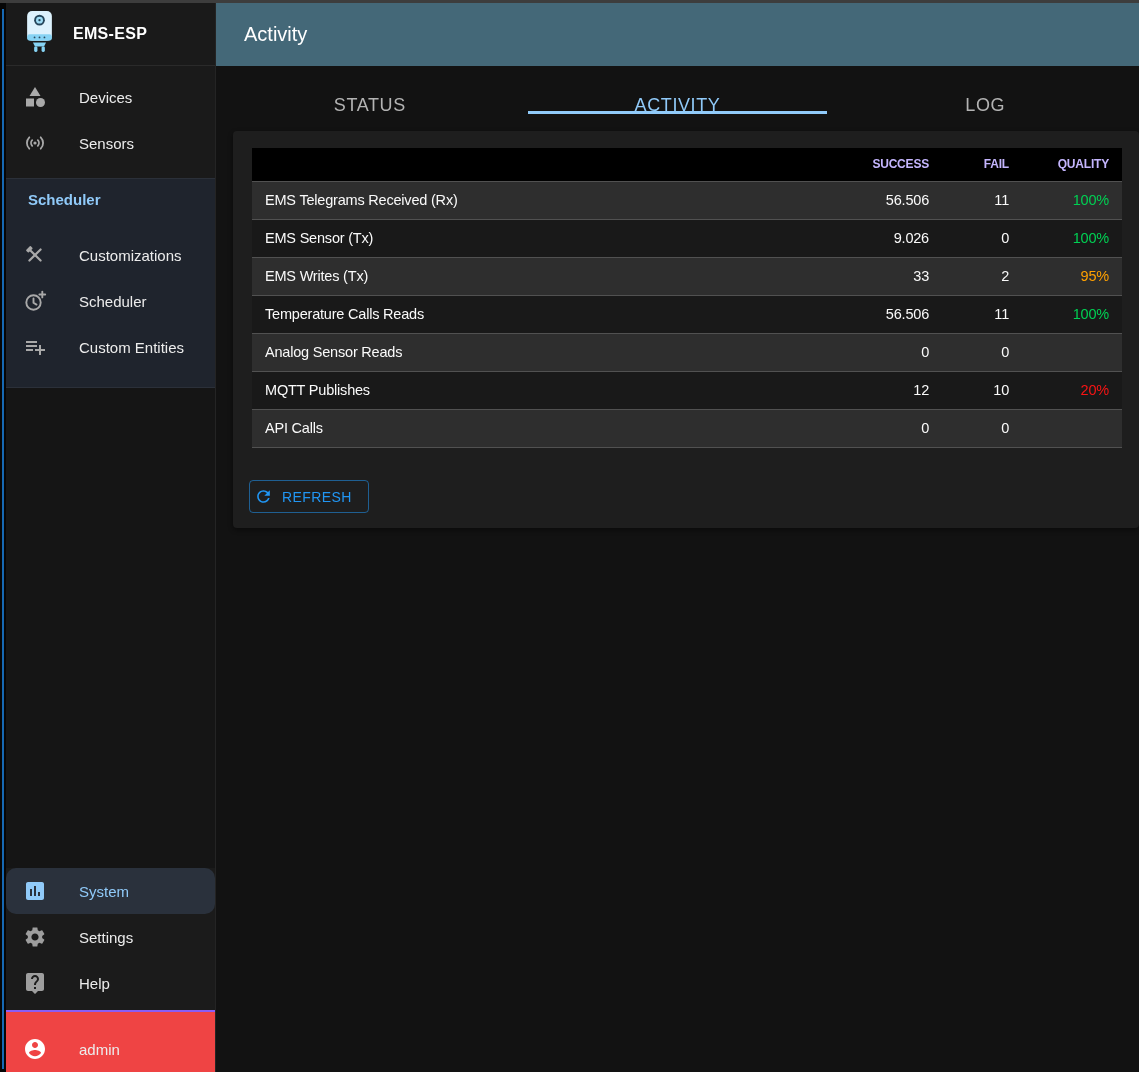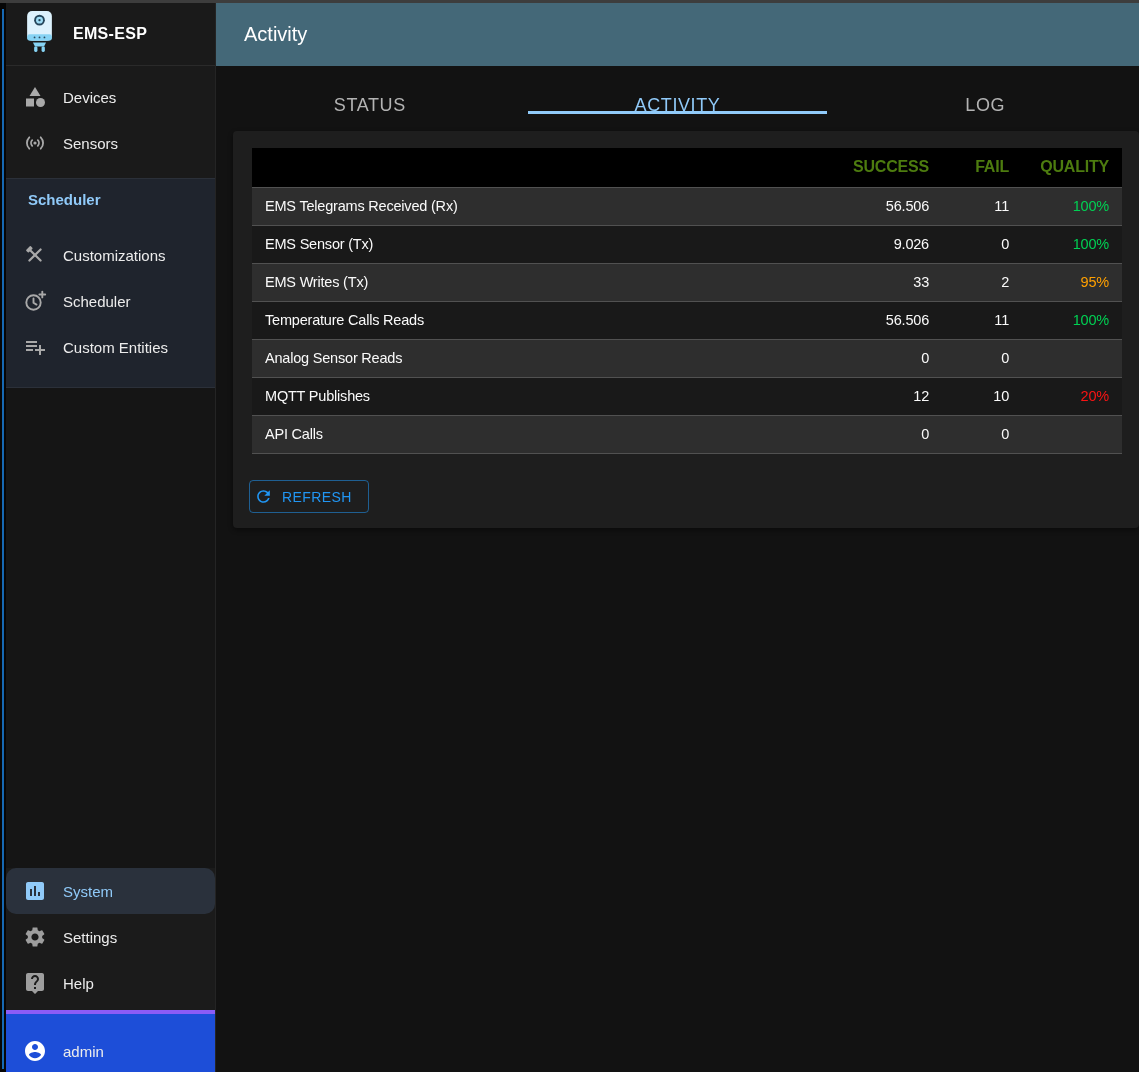--- a/index.html
+++ b/index.html
@@ -14,48 +14,48 @@
   .left-strip { position:absolute; left:0; top:3px; width:6px; height:1069px; background:#060606; z-index:5; }
   .left-strip .blue-line { position:absolute; left:2px; top:6px; width:2px; height:1060px; background:#1668b3; }
 
   
   .sidebar { position:absolute; left:6px; top:3px; width:210px; height:1069px; background:#151515; border-right:1px solid #242424; z-index:2; }
   .sb-top { position:absolute; left:0; top:0; right:0; height:175px; background:#1a1a1a; }
   .sb-header { height:63px; border-bottom:1px solid #2a2a2a; display:flex; align-items:center; padding-left:17px; cursor:pointer; }
   .sb-title { margin-left:17px; font-size:16px; font-weight:700; letter-spacing:.3px; color:#fff; }
   .sb-item { position:absolute; left:0; right:0; height:46px; display:flex; align-items:center; cursor:pointer; }
   .sb-item .ic { width:24px; height:24px; margin-left:17px; display:flex; align-items:center; justify-content:center; }
-  .sb-item .lbl { margin-left:16px; font-size:15px; color:#ececec; }
+  .sb-item .lbl { margin-left:32px; font-size:15px; color:#ececec; }
   .sb-item--devices { top:71px; } .sb-item--sensors { top:117px; }
   .sb-customize { position:absolute; left:0; right:0; top:175px; height:210px; background:#1f242d; border-top:1px solid #2b3039; border-bottom:1px solid #2b3039; }
   .sb-sec-header { position:absolute; top:12px; left:22px; font-size:15px; font-weight:700; color:#90caf9; }
   .sb-item--customizations { top:53px; } .sb-item--scheduler { top:99px; } .sb-item--entities { top:145px; }
   .sb-bottom { position:absolute; left:0; right:0; top:865px; bottom:0; background:#1b1b1b; }
   .sb-item--system { top:0; background:#2a313c;border-radius:10px; }
   .sb-item--system .lbl { color:#90caf9; }
   .sb-item--settings { top:46px; } .sb-item--help { top:92px; }
-  .sb-user { position:absolute; left:0; right:0; top:142px; bottom:0; background:#1d4ed8; border-top:4px solid #8b5cf6; }
+  .sb-user { position:absolute; left:0; right:0; top:142px; bottom:0; background:#ef4444; border-top:2px solid #8b5cf6; }
   .sb-item--admin { top:14px; }
 
   
   .appbar { position:absolute; left:216px; top:3px; width:923px; height:63px; background:#446878; display:flex; align-items:center; padding-left:28px; z-index:1; }
   .appbar-title { font-size:20px; font-weight:400; color:#fff; }
 
   
   .tabs { position:absolute; left:216px; top:66px; width:923px; height:48px; display:flex; background:#121212; }
   .tab { flex:1; display:flex; align-items:center; justify-content:center; position:relative;
          font-size:18px; font-weight:500; letter-spacing:.6px; color:#b3b3b3; text-transform:uppercase; cursor:pointer;margin-top:31px; }
   .tab--active { color:#90caf9; }
   .tab--active::after { content:""; position:absolute; left:4px; right:4px; bottom:0; height:3px; background:#90caf9; }
 
   
   .card { position:absolute; left:233px; top:131px; width:906px; height:397px; background:#1e1e1e; border-radius:4px; box-shadow:0 2px 5px rgba(0,0,0,.45); }
   table.activity { position:absolute; left:19px; top:17px; width:870px; border-collapse:collapse; table-layout:fixed; letter-spacing:-0.2px; }
   table.activity thead tr { background:#000; border-bottom:1px solid #515151; }
-  table.activity th { height:39px; color:#4d7c0f; font-size:16px; font-weight:700; text-align:right; padding:0 13px 0 0; }
+  table.activity th { height:33px; color:#c4b5fd; font-size:12px; font-weight:700; text-align:right; padding:0 13px 0 0; }
   table.activity th:first-child { text-align:left; padding:0 0 0 13px; }
   table.activity tbody tr { border-bottom:1px solid #515151; }
   table.activity tbody tr:nth-child(odd) { background:#2e2e2e; }
   table.activity tbody tr:nth-child(even) { background:#191919; }
   table.activity td { height:38px; color:#fafafa; font-size:14.5px; text-align:right; padding:0 13px 0 0; }
   table.activity td:first-child { text-align:left; padding:0 0 0 13px; }
 
   .refresh-btn { position:absolute; left:16px; top:349px; height:33px; padding:0 16px 0 4px;
     display:inline-flex; align-items:center; gap:9px; background:transparent;
     border:1px solid rgba(33,150,243,.55); border-radius:4px; color:#2196f3;

